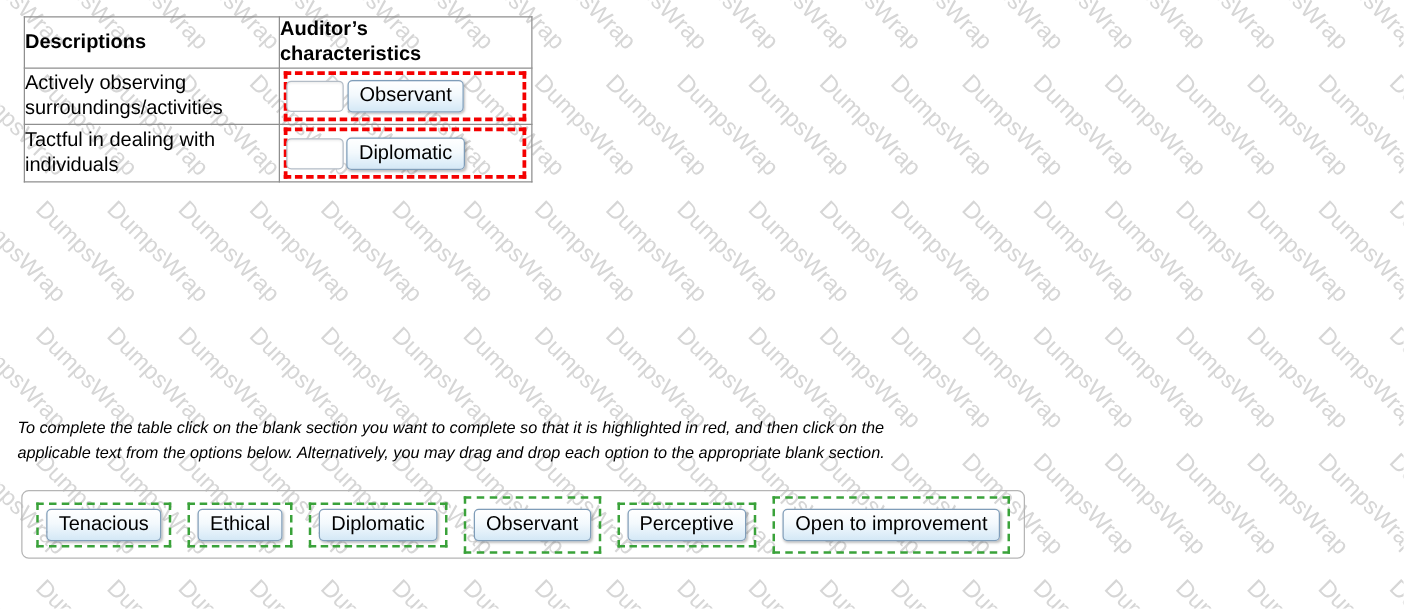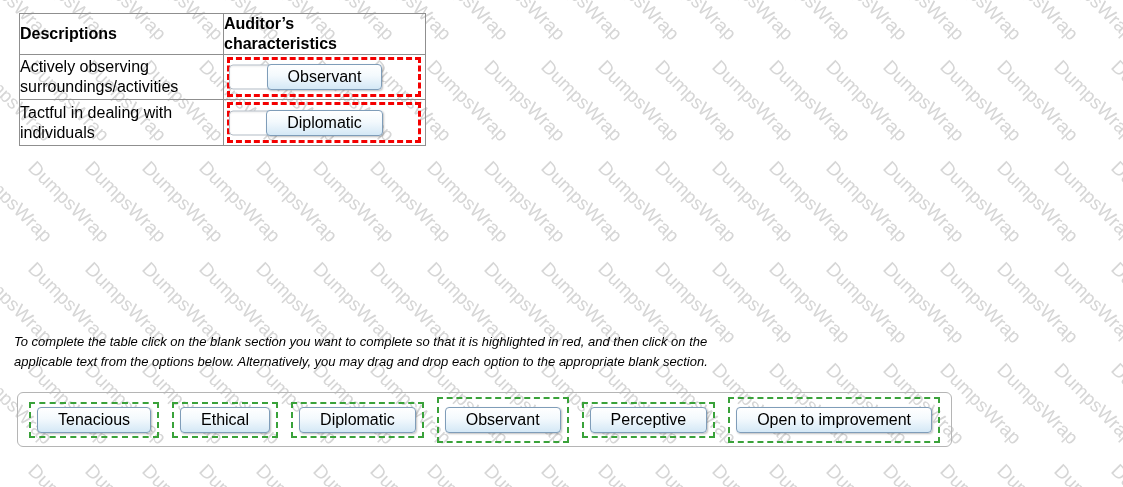--- a/index.html
+++ b/index.html
@@ -81,21 +81,21 @@
     box-shadow:inset 0 1px 2px rgba(0,0,0,.08);
   }
   .w-sm{width:44px;}
   .w-lg{width:112px;}
   
   .btn{
     position:relative;z-index:2;
     display:inline-block;
     font-family:"Liberation Sans","DejaVu Sans",sans-serif;
     font-size:16px;line-height:20px;color:#000;
-    padding:2px 20px;
+    padding:2px 9px;
     border:1px solid var(--btn-border);
     border-radius:4px;
     background:linear-gradient(180deg,#ffffff 0%,#f3f9fd 45%,#d4e8f6 100%);
     box-shadow:1px 1px 2px rgba(0,0,0,.25);
     cursor:pointer;
     white-space:nowrap;
   }
   .btn-full{width:calc(100% - 8px);box-sizing:border-box;padding:2px 2px;}
   
   .instructions{

